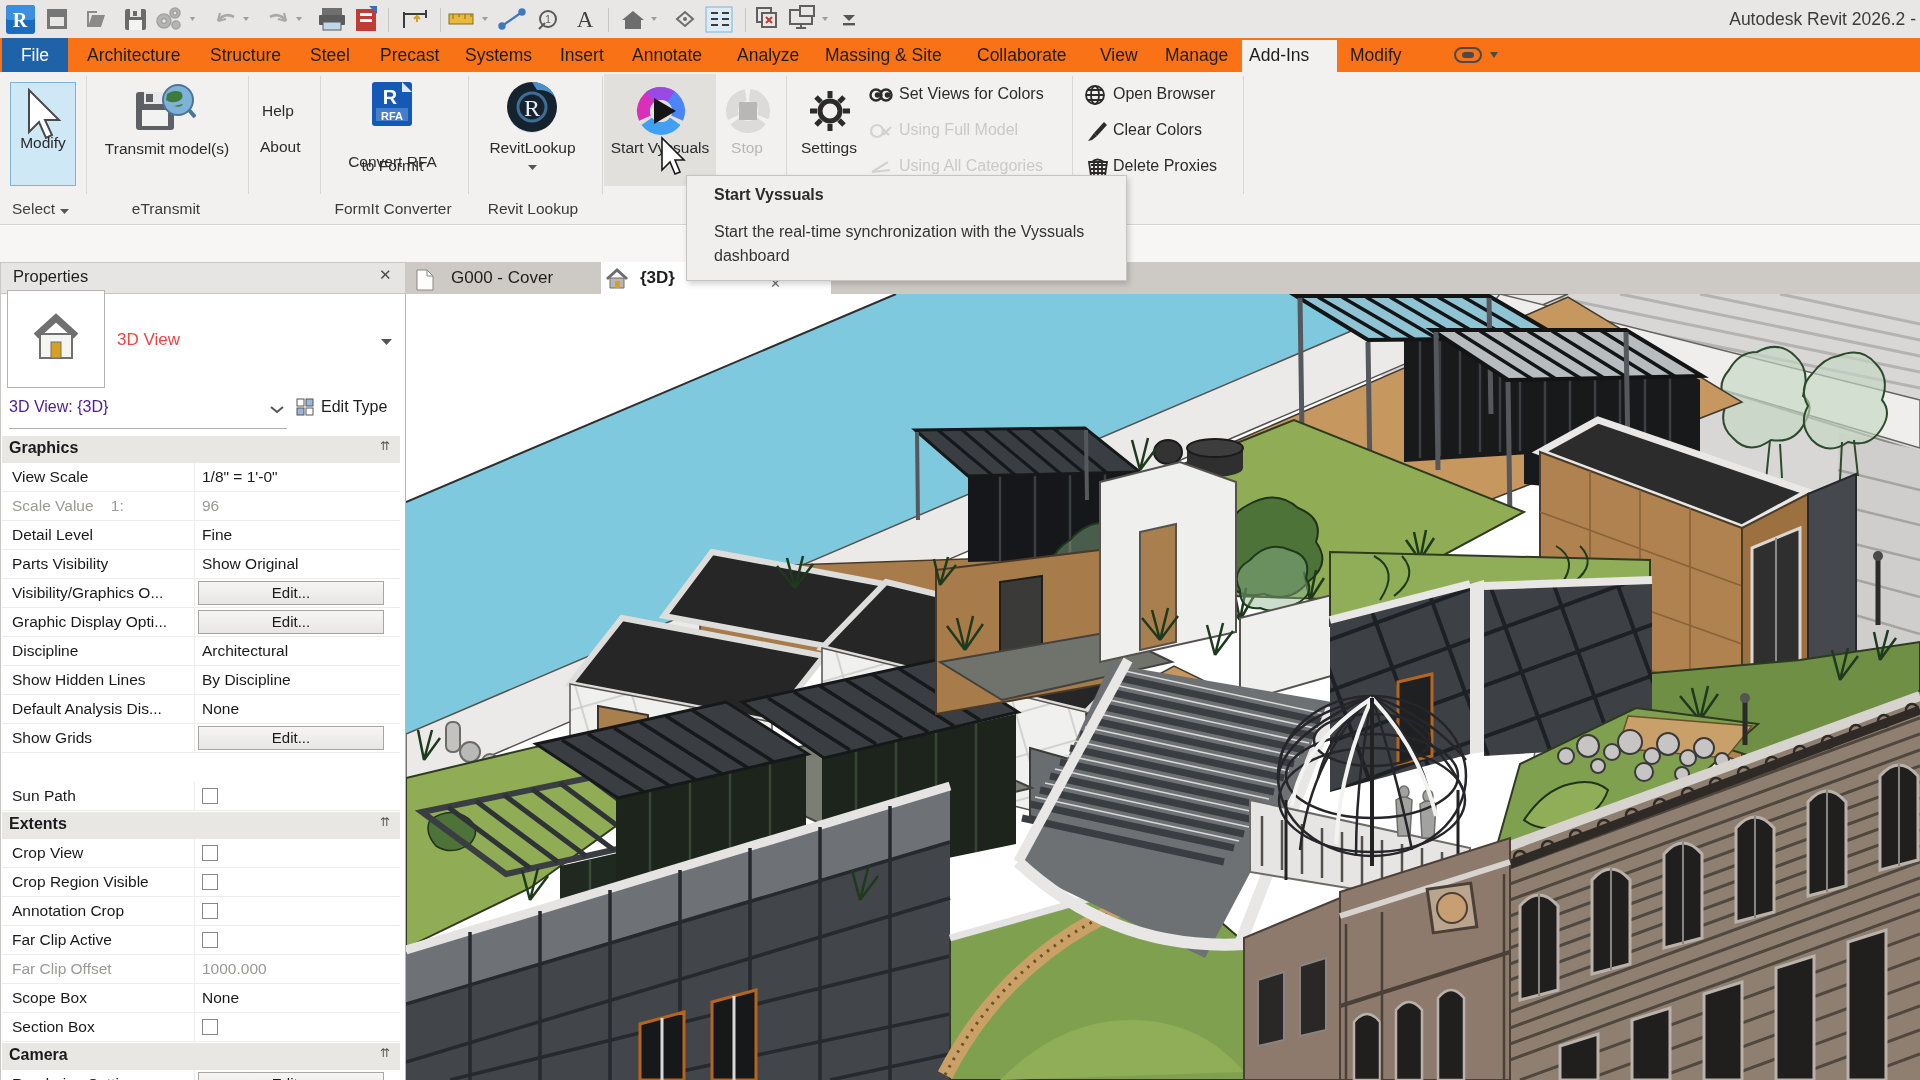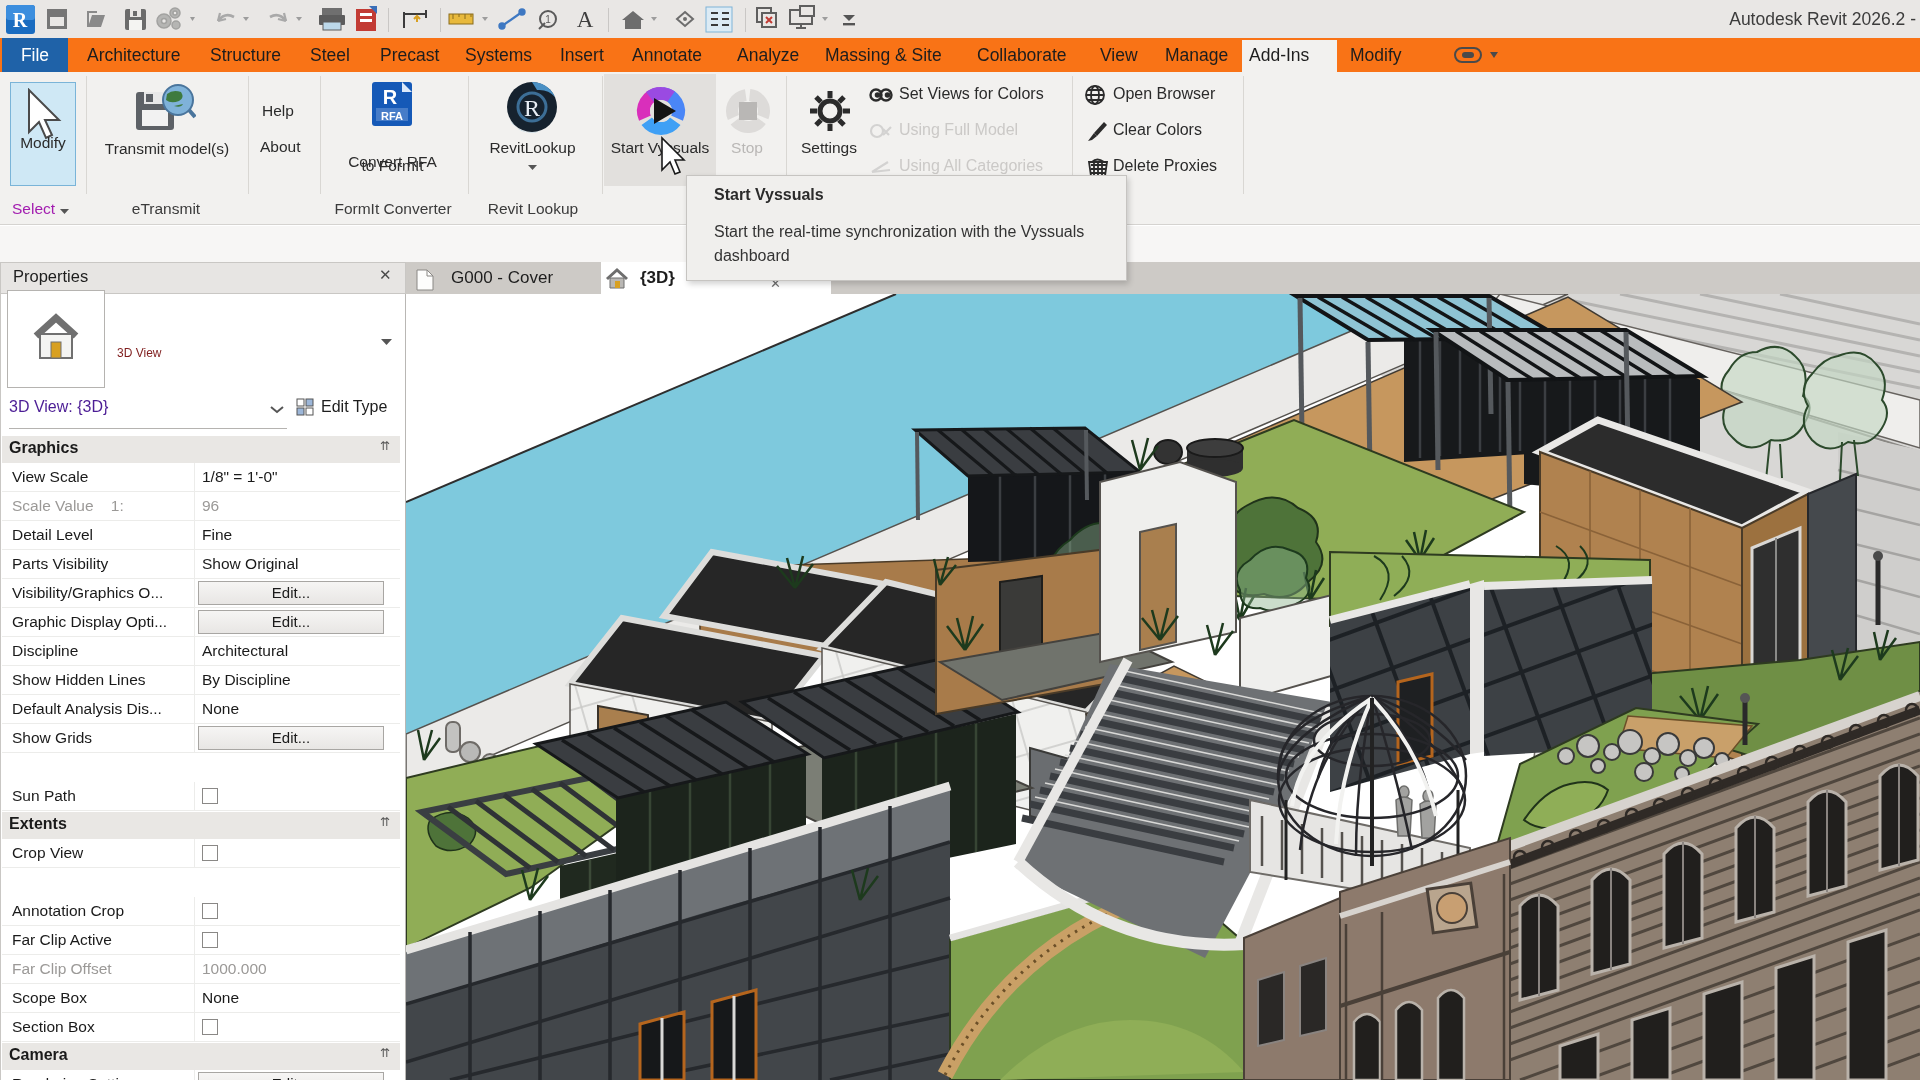--- a/index.html
+++ b/index.html
@@ -148,21 +148,21 @@
   <rect x="12" y="14" width="12" height="6" rx="3" fill="#4a4a4a"></rect>
   <path d="M40 14 l8 0 -4 6 z" fill="#4a4a4a"></path>
 </svg>
 </div>
 <div class="abs" id="ribbon">
 <div class="abs" style="left:10px;top:10px;width:66px;height:104px;background:#cfe8f5;border:1px solid #7ab4d8;"></div>
 <svg width="44" height="60" style="position:absolute;left:21px;top:16px;">
   <path d="M8 2 L8 44 L18 34 L25 50 L31 47 L24 32 L38 32 Z" fill="#fff" stroke="#4a4a4a" stroke-width="2"></path>
 </svg>
 <div class="abs" style="left:10px;top:62px;width:66px;text-align:center;font-size:15.5px;color:#2b2b2b;">Modify</div>
-<div class="abs" style="left:12px;top:128px;font-size:15.5px;color:#a21caf;">Select</div>
+<div class="abs" style="left:12px;top:128px;font-size:15.5px;color:#404040;">Select</div>
 <svg width="14" height="10" style="position:absolute;left:58px;top:134px;">
       <path d="M2 3 l9 0 -4.5 5 z" fill="#555"></path>
     </svg>
 <div class="sep" style="left:86px;"></div>
 <svg width="62" height="54" style="position:absolute;left:134px;top:10px;">
   <rect x="2" y="10" width="38" height="38" rx="3" fill="#5d6166"></rect>
   <rect x="10" y="10" width="22" height="12" fill="#e8e8e8"></rect>
   <rect x="12" y="12" width="7" height="8" fill="#5d6166"></rect>
   <rect x="8" y="28" width="26" height="16" fill="#f2f2f2"></rect>
   <circle cx="44" cy="18" r="15" fill="#7fb2d9" stroke="#4a759c" stroke-width="2"></circle>
@@ -799,21 +799,21 @@
   <div class="abs" style="left:12px;top:4px;font-size:16.5px;color:#1d1d1d;">Properties</div>
   <div class="abs" style="left:378px;top:3px;font-size:15px;color:#4a4a4a;">✕</div>
 </div>
 <div class="abs" id="propbody">
   <div class="abs" style="left:6px;top:-4px;width:98px;height:98px;background:#fff;border:1px solid #b5b3b0;"></div>
   <svg width="60" height="60" style="position:absolute;left:25px;top:14px;">
     <path d="M10 28 L30 10 L50 28" fill="none" stroke="#707070" stroke-width="7"></path>
     <path d="M14 26 h32 v24 h-32 z" fill="#f4f4f2" stroke="#707070" stroke-width="2"></path>
     <rect x="25" y="34" width="10" height="16" fill="#d8a021" stroke="#707070"></rect>
   </svg>
-  <div class="abs" style="left:116px;top:36px;font-size:12px;color:#7f1d1d;margin-top:16px;">3D View</div>
+  <div class="abs" style="left:116px;top:36px;font-size:17px;color:#ef4444;">3D View</div>
   <svg width="16" height="12" style="position:absolute;left:378px;top:42px;">
       <path d="M2 3 l11 0 -5.5 6 z" fill="#555"></path>
     </svg>
   <div class="abs" style="left:8px;top:104px;font-size:16px;color:#4c1d95;">3D View: {3D}</div>
   <svg width="16" height="12" style="position:absolute;left:268px;top:110px;">
       <path d="M2 3 l6 5 6 -5" fill="none" stroke="#555" stroke-width="2"></path>
     </svg>
   <svg width="22" height="20" style="position:absolute;left:294px;top:103px;">
     <rect x="2" y="2" width="7" height="7" fill="#fff" stroke="#555"></rect>
       <rect x="11" y="2" width="7" height="7" fill="#9cb6d8" stroke="#555"></rect>
@@ -883,20 +883,25 @@
     </div>
   <div class="phead" style="top:518px;">
     <span style="position:absolute;left:7px;top:3px;">Extents</span>
     <span style="position:absolute;right:10px;top:3px;font-weight:normal;font-size:12px;color:#555;">⇈</span>
   </div>
   <div class="prow" style="top:545px;">
       <span class="k">Crop View</span>
       <span class="cdiv"></span>
       <span class="cbx"></span>
     </div>
+  <div class="prow" style="top:574px;">
+      <span class="k">Crop Region Visible</span>
+      <span class="cdiv"></span>
+      <span class="cbx"></span>
+    </div>
   <div class="prow" style="top:632px;">
       <span class="k">Far Clip Active</span>
       <span class="cdiv"></span>
       <span class="cbx"></span>
     </div>
   <div class="prow" style="top:603px;">
       <span class="k">Annotation Crop</span>
       <span class="cdiv"></span>
       <span class="cbx"></span>
     </div>

